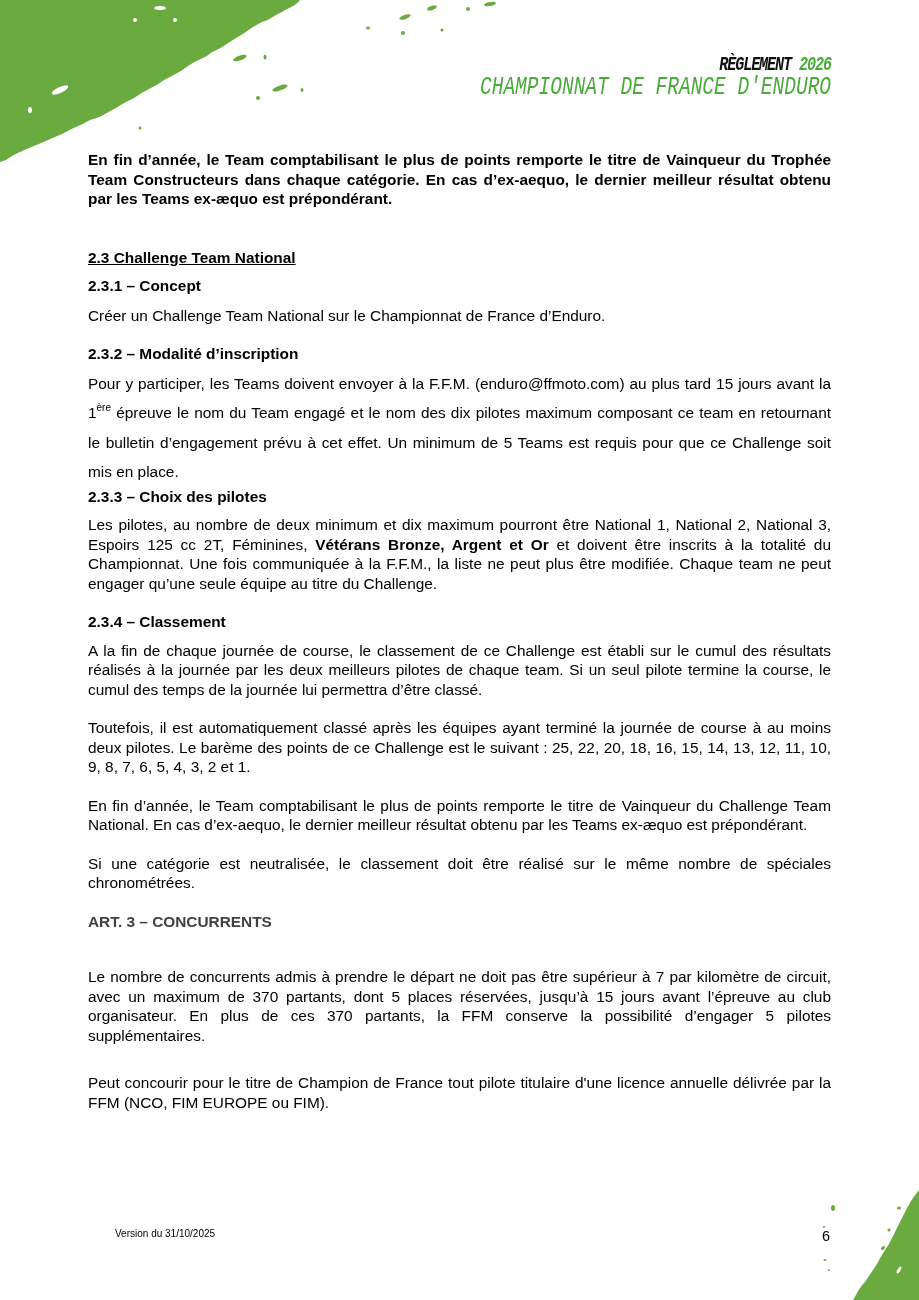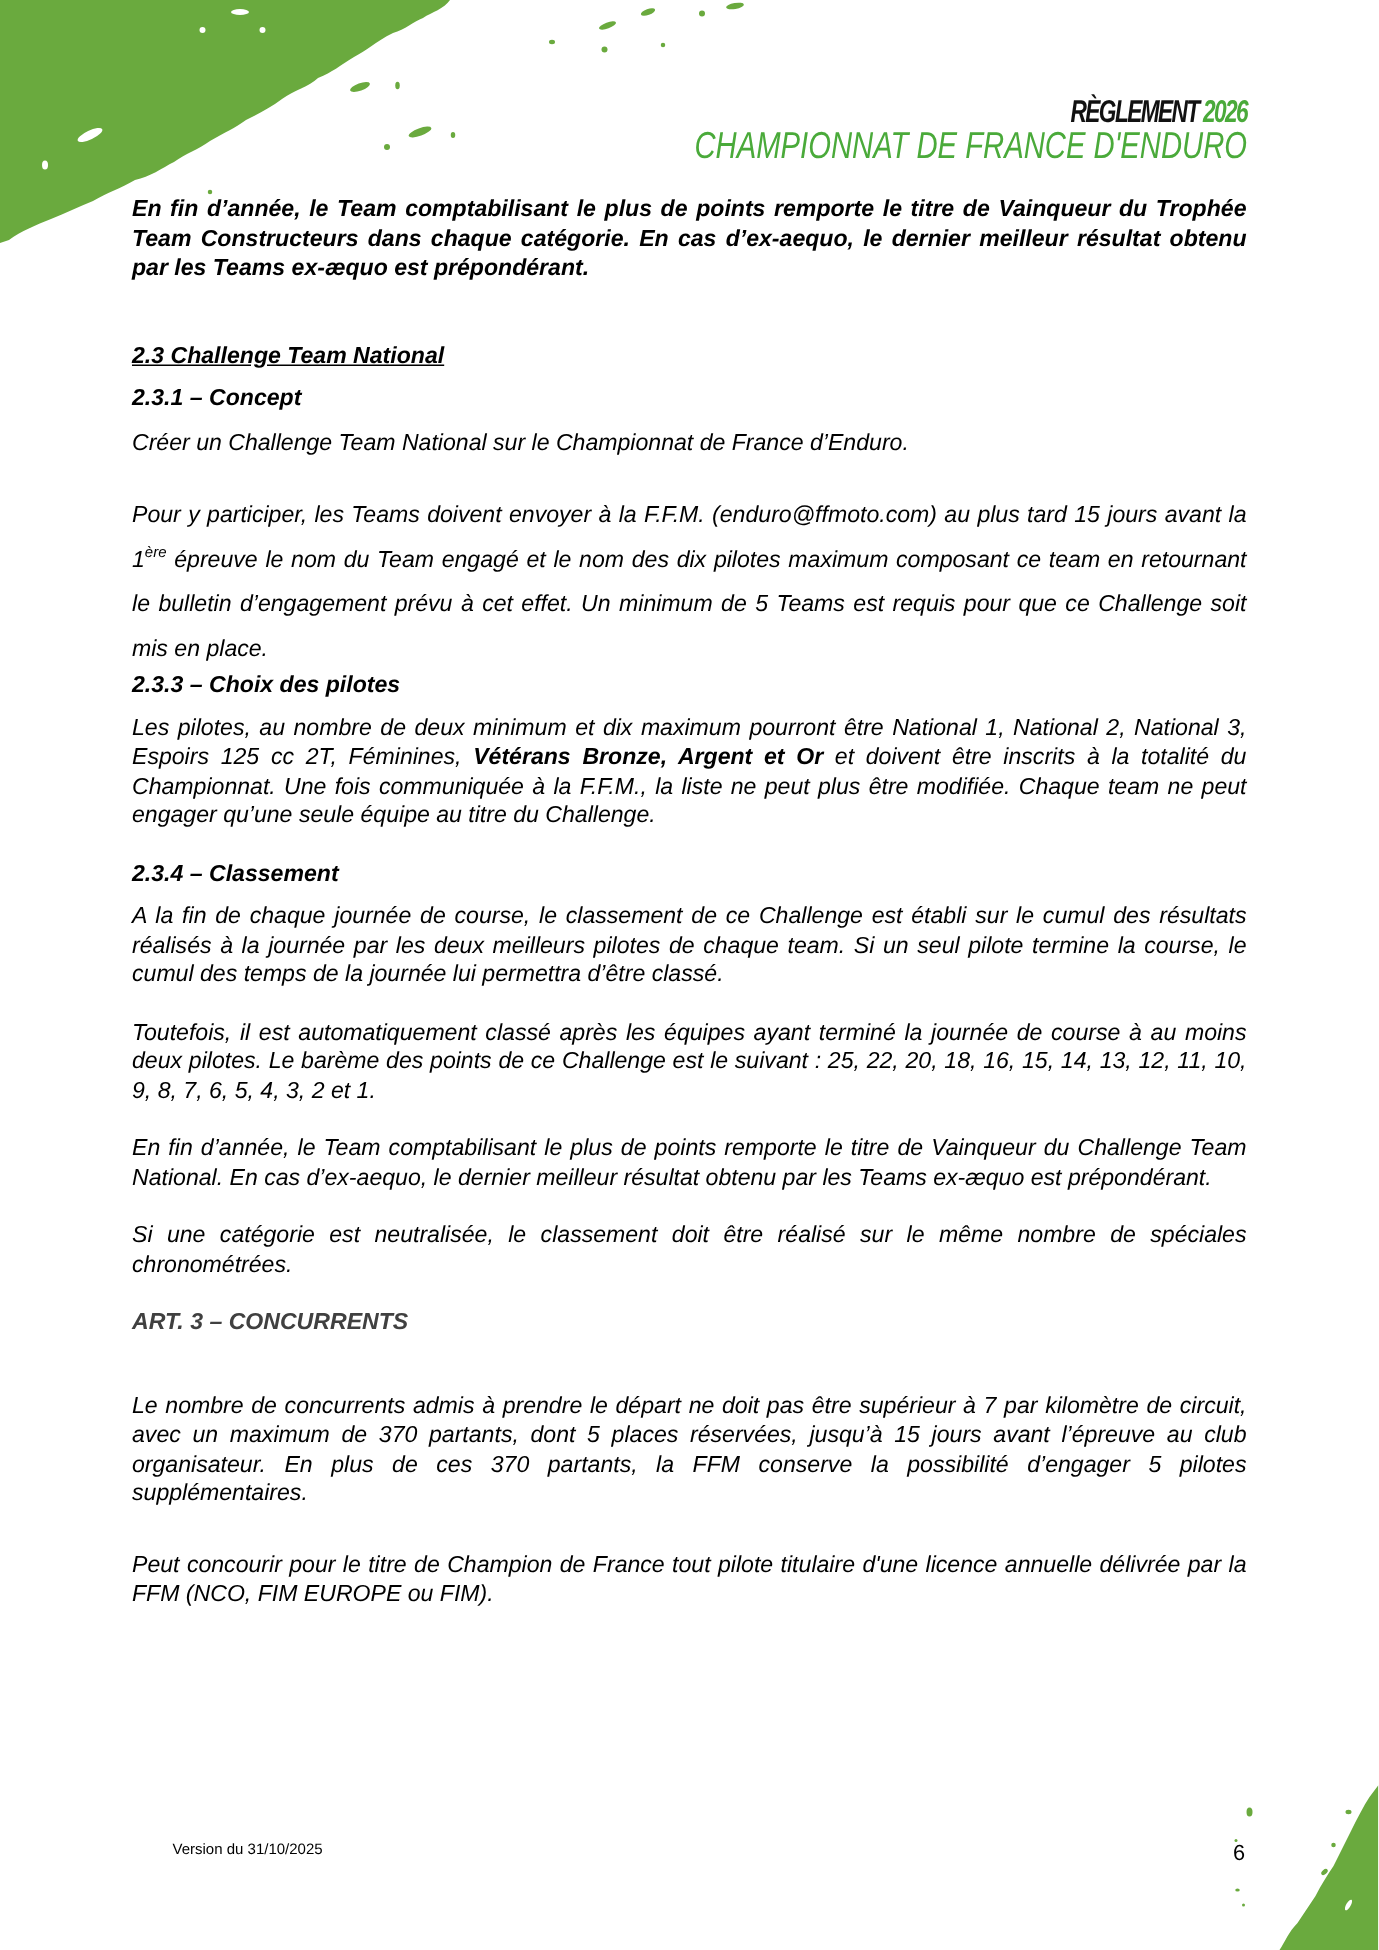--- a/index.html
+++ b/index.html
@@ -6,39 +6,39 @@
     body {
       width: 919px; height: 1300px; position: relative; overflow: hidden;
       background: #ffffff; color: #000;
       font-family: "Liberation Sans", sans-serif;
     }
     .deco { position: absolute; }
     .deco-tl { left: 0; top: 0; width: 560px; height: 170px; }
     .deco-br { right: 0; bottom: 0; width: 100px; height: 110px; }
 
     .header-logo {
-      position: absolute; right: 88px; top: 64px; text-align: right;
-      font-family: Liberation Sans, sans-serif;
+      position: absolute; right: 88px; top: 54px; text-align: right;
+      font-family: Liberation Mono, monospace;
       line-height: 1;
     }
     .logo-line1 {
       font-size: 21px; font-weight: bold; font-style: italic; letter-spacing: -1.5px;
       transform: scaleX(0.72); transform-origin: right center; white-space: nowrap;
     }
     .logo-line1 .black { color: #111; }
     .logo-line1 .green { color: #4aaa3a; }
     .logo-line2 {
       font-size: 25px; font-style: italic; color: #4aaa3a; letter-spacing: 0px;
       transform: scaleX(0.78); transform-origin: right center; white-space: nowrap;
       margin-top: 0px; font-weight: normal;
     }
 
     .content {
-      position: absolute; left: 88px; top: 130px; width: 743px;
-      font-size: 15.4px; line-height: 19.5px; font-style: italic;
+      position: absolute; left: 88px; top: 150px; width: 743px;
+      font-size: 15.4px; line-height: 19.5px;
     }
     .content p { margin: 0; text-align: justify; }
     .bold { font-weight: bold; }
     .h-sec { font-weight: bold; text-decoration: underline; margin: 0; }
     .h-sub { font-weight: bold; margin: 0; }
     .art { font-weight: bold; color: #404040; margin: 0; }
     .loose { line-height: 29.5px; }
     sup { font-size: 10px; line-height: 0; vertical-align: 7px; }
 
     .footer-version {
@@ -100,20 +100,21 @@
 
   <div style="height:39px"></div>
   <p class="h-sec">2.3 Challenge Team National</p>
 
   <div style="height:9px"></div>
   <p class="h-sub">2.3.1 – Concept</p>
   <div style="height:10px"></div>
   <p>Créer un Challenge Team National sur le Championnat de France d’Enduro.</p>
 
   <div style="height:19px"></div>
+  <p class="h-sub">2.3.2 – Modalité d’inscription</p>
   <div style="height:5px"></div>
   <p class="loose"><span>Pour y participer, les Teams doivent envoyer à la F.F.M. (enduro@ffmoto.com) au plus tard 15 jours avant la 1</span><sup>ère</sup><span> épreuve le nom du Team engagé et le nom des dix pilotes maximum composant ce team en retournant le bulletin d’engagement prévu à cet effet. Un minimum de 5 Teams est requis pour que ce Challenge soit mis en place.</span></p>
 
   <div style="height:0px"></div>
   <p class="h-sub">2.3.3 – Choix des pilotes</p>
   <div style="height:9px"></div>
   <p><span>Les pilotes, au nombre de deux minimum et dix maximum pourront être National 1, National 2, National 3, Espoirs 125 cc 2T, Féminines, </span><span class="bold">Vétérans Bronze, Argent et Or</span><span> et doivent être inscrits à la totalité du Championnat. Une fois communiquée à la F.F.M., la liste ne peut plus être modifiée. Chaque team ne peut engager qu’une seule équipe au titre du Challenge.</span></p>
 
   <div style="height:19px"></div>
   <p class="h-sub">2.3.4 – Classement</p>

